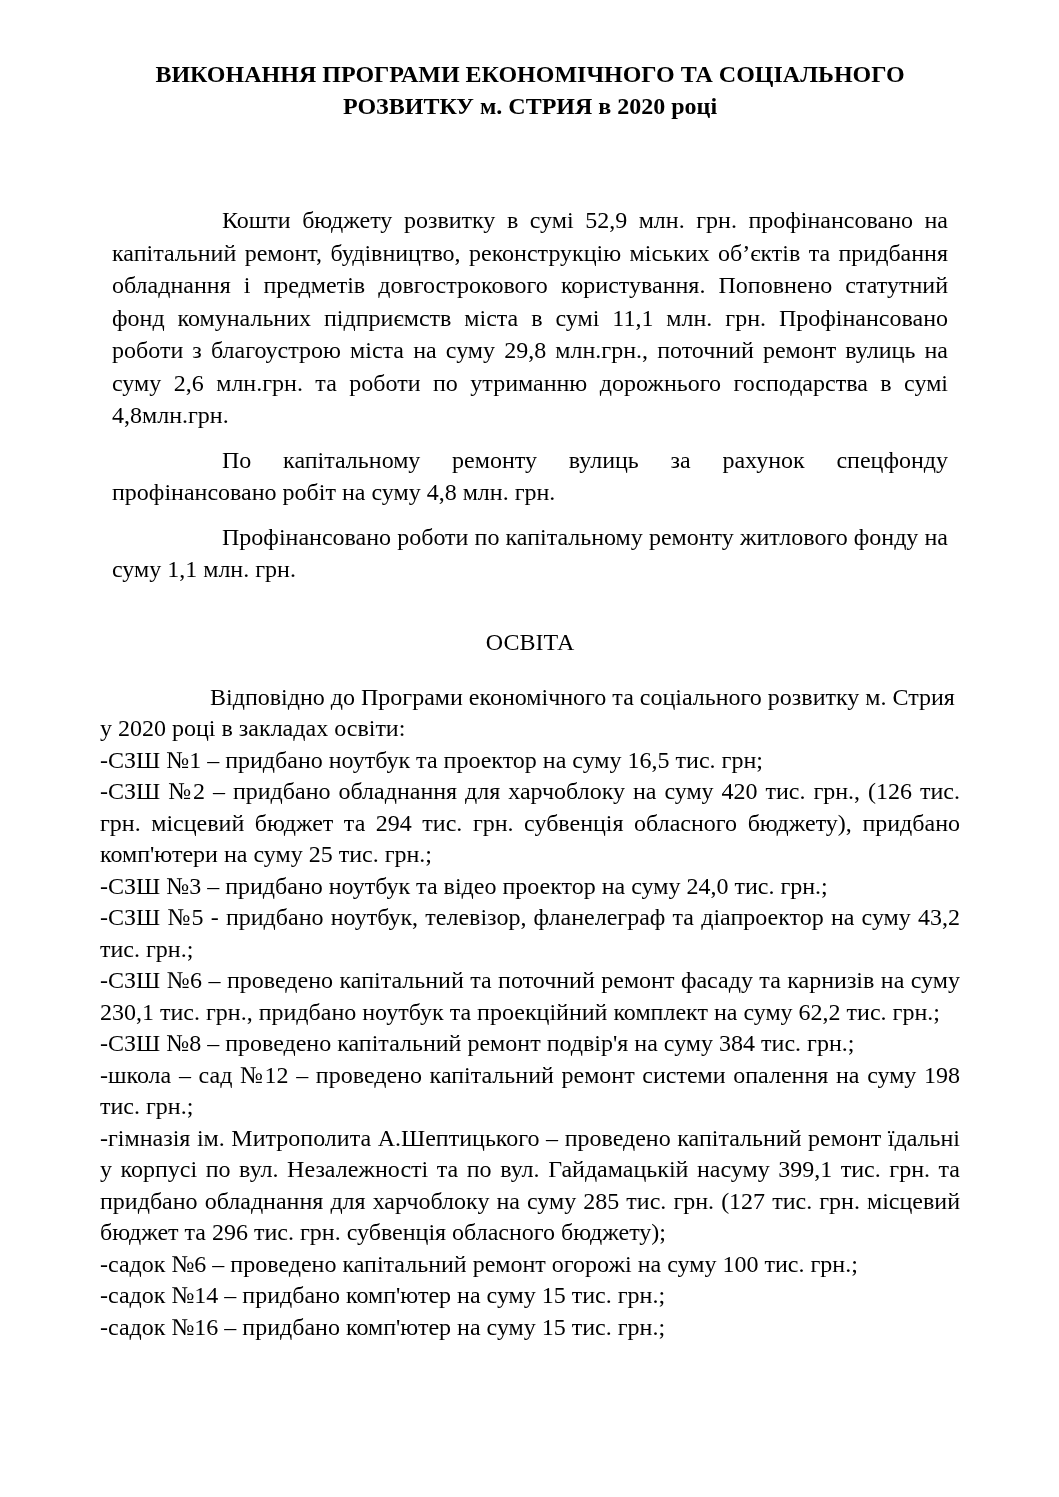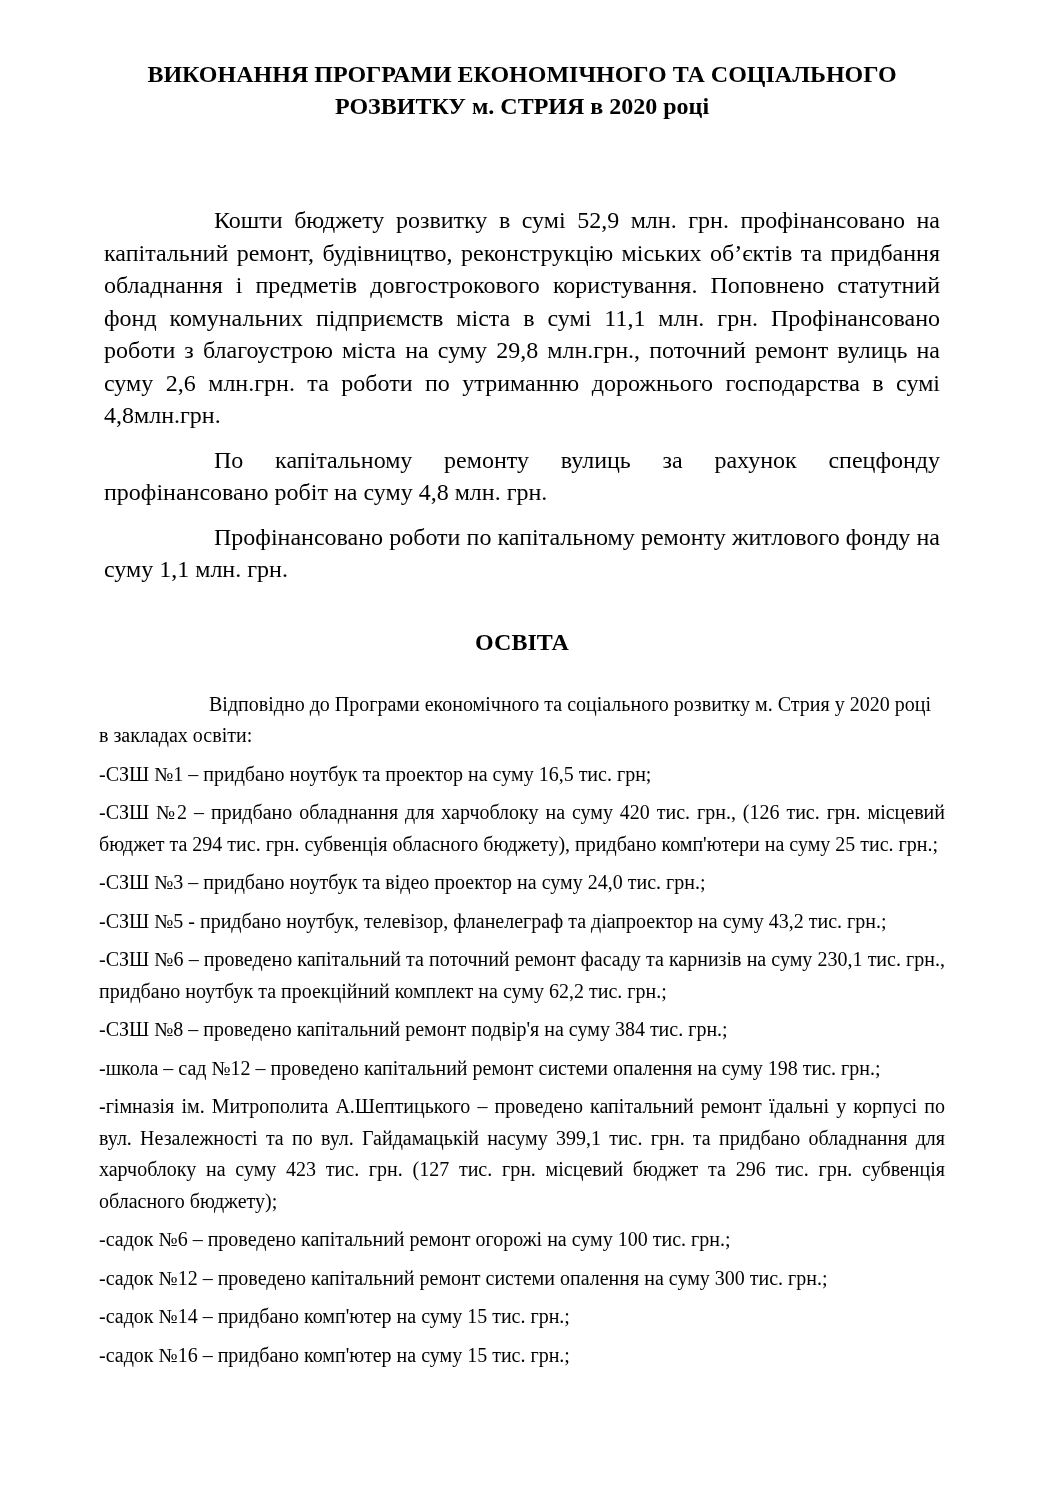--- a/index.html
+++ b/index.html
@@ -1,26 +1,26 @@
 <!DOCTYPE html>
 <html><head>
 <meta charset="utf-8">
 <style>
   html, body { margin: 0; padding: 0; background: #ffffff; }
   body { width: 1059px; height: 1497px; position: relative; overflow: hidden;
          font-family: "Liberation Serif", serif; color: #000; }
-  .page { position: absolute; left: 92px; top: 58px; width: 860px; }
+  .page { position: absolute; left: 100px; top: 58px; width: 860px; }
   .title { text-align: center; font-weight: bold; font-size: 24px; line-height: 32px; margin: 0; }
   .p { font-size: 24px; line-height: 32.5px; text-align: justify; margin: 12px; }
   .indent { text-indent: 110px; }
-  .heading { text-align: center; font-weight: bold; font-size: 24px; line-height: 32px; margin: 0; }
+  .heading { text-align: center; font-weight: normal; font-size: 24px; line-height: 32px; margin: 0; }
   .gap1 { height: 70px; }
   .gap2 { height: 28px; }
   .gap3 { height: 24px; }
-  .li { font-size: 20px; line-height: 31.5px; text-align: justify; margin: 7px; }
+  .li { font-size: 24px; line-height: 31.5px; text-align: justify; margin: 0; }
 </style>
 </head>
 <body>
 
 <div class="page">
   <p class="title">ВИКОНАННЯ ПРОГРАМИ ЕКОНОМІЧНОГО ТА СОЦІАЛЬНОГО</p>
   <p class="title">РОЗВИТКУ  м. СТРИЯ в 2020 році</p>
 
   <div class="gap1"></div>
 
@@ -33,18 +33,17 @@
   <div class="gap3"></div>
 
   <p class="li indent" style="text-align:left">Відповідно до Програми економічного та соціального розвитку м. Стрия у 2020 році в закладах освіти:</p>
   <p class="li">-СЗШ №1 – придбано ноутбук та проектор на суму 16,5 тис. грн;</p>
   <p class="li">-СЗШ №2 – придбано обладнання для харчоблоку на суму 420 тис. грн., (126 тис. грн. місцевий бюджет та 294 тис. грн. субвенція обласного бюджету), придбано комп'ютери на суму 25 тис. грн.;</p>
   <p class="li">-СЗШ №3 – придбано ноутбук та відео проектор на суму 24,0 тис. грн.;</p>
   <p class="li">-СЗШ №5 - придбано ноутбук, телевізор, фланелеграф та діапроектор на суму 43,2 тис. грн.;</p>
   <p class="li">-СЗШ №6 – проведено капітальний та поточний ремонт фасаду та карнизів на суму 230,1 тис. грн., придбано ноутбук та проекційний комплект на суму 62,2 тис. грн.;</p>
   <p class="li">-СЗШ №8 – проведено капітальний ремонт подвір'я на суму 384 тис. грн.;</p>
   <p class="li">-школа – сад №12 – проведено капітальний ремонт системи опалення на суму 198 тис. грн.;</p>
-  <p class="li">-гімназія ім. Митрополита А.Шептицького – проведено капітальний ремонт їдальні у корпусі по вул. Незалежності та по вул. Гайдамацькій насуму 399,1 тис. грн. та придбано обладнання для харчоблоку на суму 423 тис. грн. (127 тис. грн. місцевий бюджет та 296 тис. грн. субвенція обласного бюджету);</p>
+  <p class="li">-гімназія ім. Митрополита А.Шептицького – проведено капітальний ремонт їдальні у корпусі по вул. Незалежності та по вул. Гайдамацькій насуму 399,1 тис. грн. та придбано обладнання для харчоблоку на суму 285 тис. грн. (127 тис. грн. місцевий бюджет та 296 тис. грн. субвенція обласного бюджету);</p>
   <p class="li">-садок №6 – проведено капітальний ремонт огорожі на суму 100 тис. грн.;</p>
-  <p class="li" style="text-align:left">-садок №12 – проведено капітальний ремонт системи опалення на суму 300 тис. грн.;</p>
   <p class="li">-садок №14 – придбано комп'ютер на суму 15 тис. грн.;</p>
   <p class="li">-садок №16 – придбано комп'ютер на суму 15 тис. грн.;</p>
 </div>
 
 </body></html>

